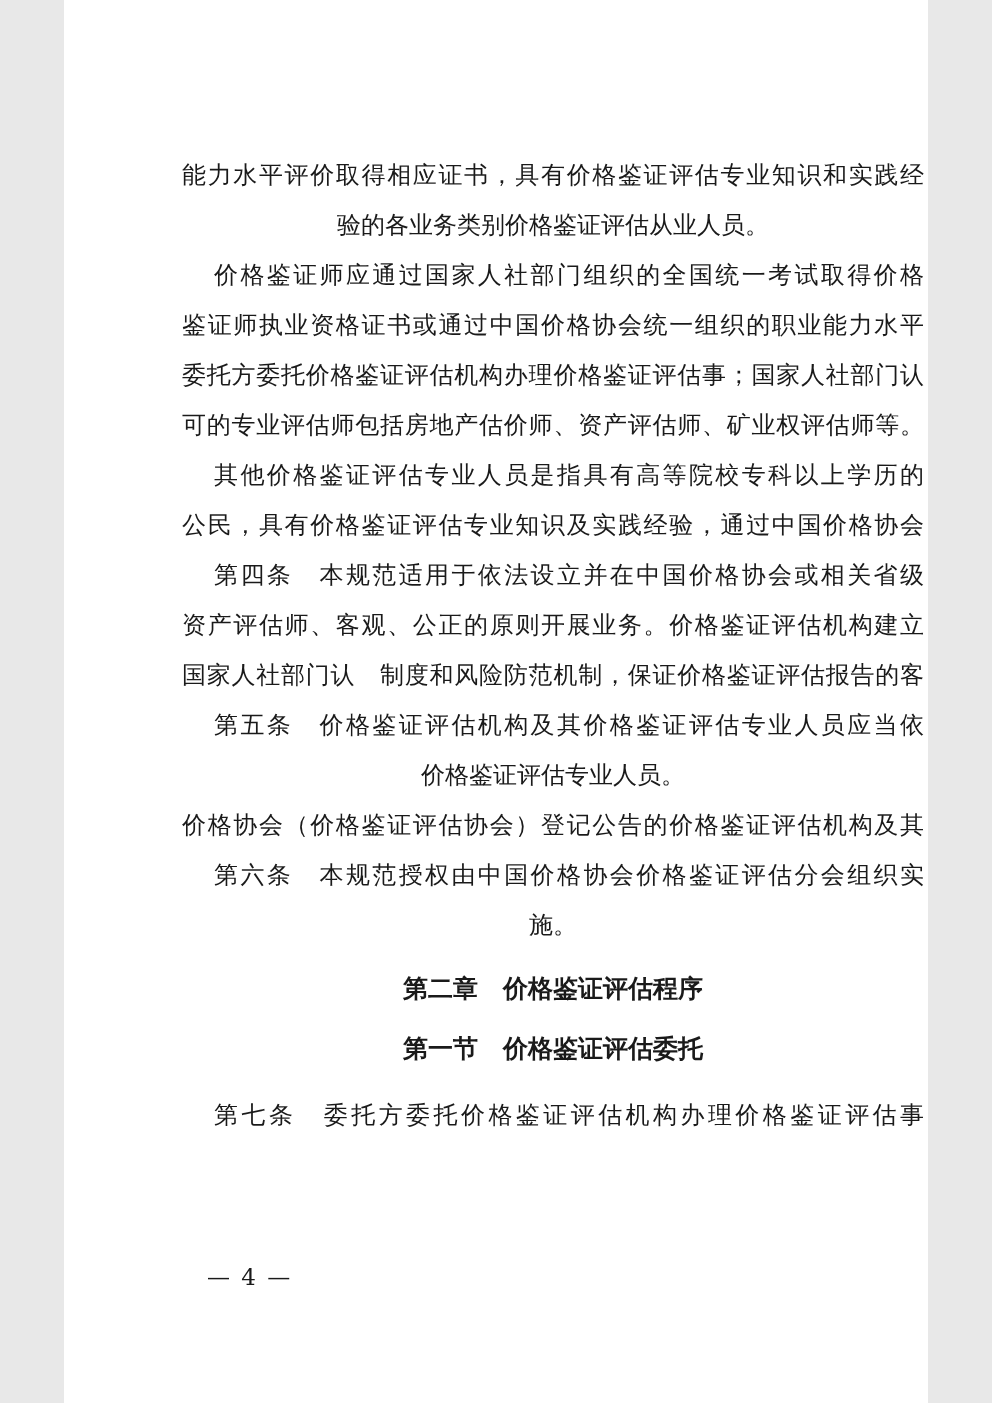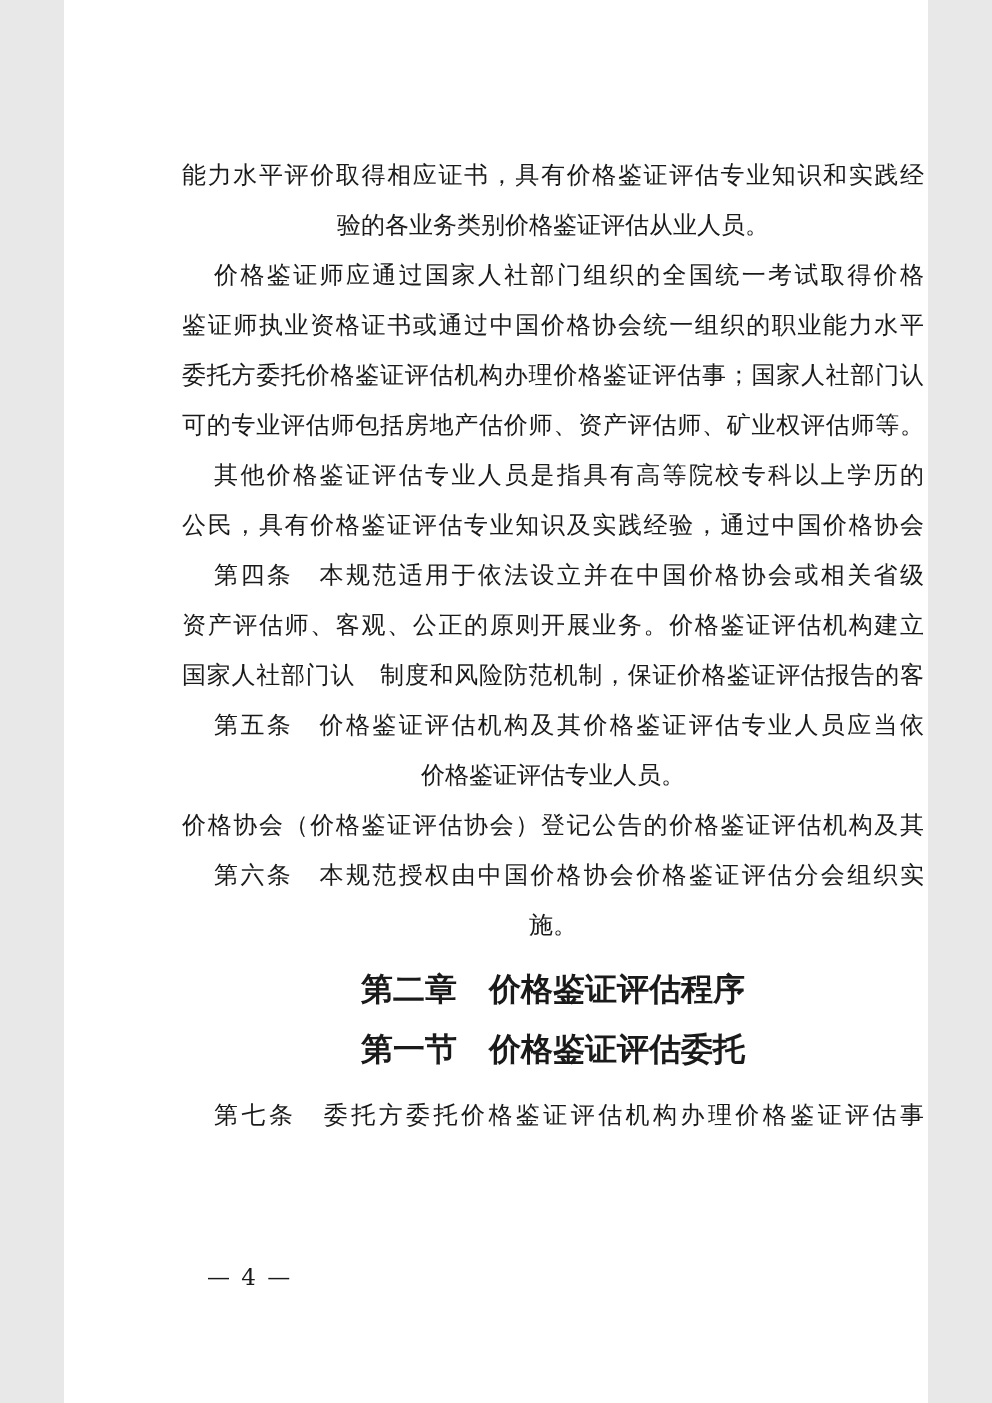--- a/index.html
+++ b/index.html
@@ -38,21 +38,21 @@
   }
   .ln.indent {
     text-indent: 32px;
   }
   .ln .art {
     font-weight: normal;
   }
   .heading {
     height: 50px;
     line-height: 50px;
-    font-size: 32px;
+    font-size: 25px;
     font-weight: bold;
     text-align: center;
     white-space: nowrap;
   }
   .heading.chapter { margin-top: 14px; }
   .heading.section { margin-top: 10px; }
   .ln.last-article { margin-top: 16px; }
   .page-number {
     position: absolute;
     left: 143px;

